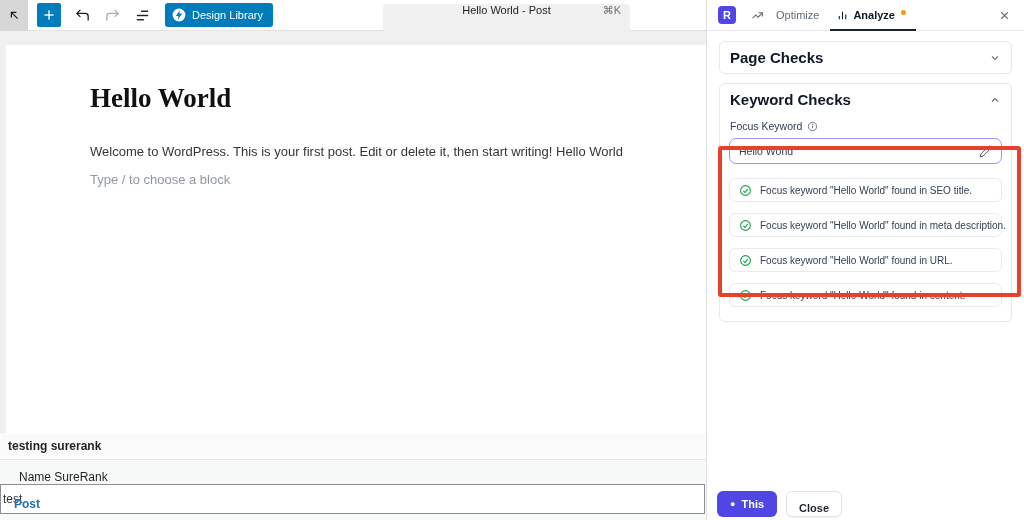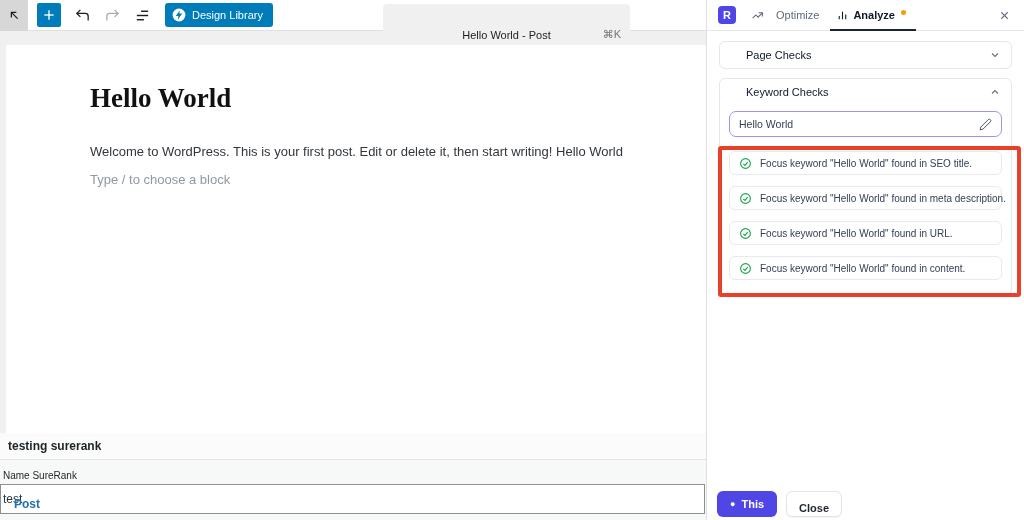--- a/index.html
+++ b/index.html
@@ -16,39 +16,39 @@
               display:flex; align-items:center; justify-content:center; color:#fff; cursor:pointer; }
   .icon-btn { width:22px; height:22px; display:flex; align-items:center; justify-content:center; cursor:pointer; }
   .icon-undo { margin-left:10px; color:#1e1e1e; }
   .icon-redo { margin-left:8px; color:#a7aaad; }
   .icon-list { margin-left:8px; color:#1e1e1e; }
   .design-library { margin-left:12px; height:24px; background:#007cba; border:none; border-radius:3px;
                     color:#fff; font-size:11px; font-weight:500; display:flex; align-items:center;
                     gap:6px; padding:0 10px 0 7px; cursor:pointer; font-family:inherit; }
   .dl-icon { width:14px; height:14px; }
   .document-bar { position:absolute; left:383px; top:4px; width:247px; height:37px; background:#f0f0f1;
-                  border-radius:4px; display:flex; align-items:flex-end; justify-content:center; cursor:pointer; }
+                  border-radius:4px; display:flex; align-items:flex-start; justify-content:center; cursor:pointer; }
   .document-bar .title { font-size:11px; color:#1e1e1e; }
   .document-bar .shortcut { position:absolute; right:9px; font-size:11px; color:#757575; }
 
   
   .workspace { position:absolute; left:0; top:31px; width:706px; height:489px; background:#f0f0f1; }
   .canvas { position:absolute; left:6px; top:14px; width:700px; height:388px; background:#fff; }
   .post-title { position:absolute; left:84px; top:38px; font-family:"Liberation Serif", serif;
                 font-weight:700; font-size:27px; color:#111; cursor:text; }
   .post-paragraph { position:absolute; left:84px; top:97px; width:540px; font-size:13px;
                     color:#32373c; line-height:1.5; cursor:text; }
   .block-placeholder { position:absolute; left:84px; top:127px; font-size:13px; color:#8f98a1; cursor:text; }
 
   
   .metabox { position:absolute; left:0; top:402px; width:706px; height:87px; background:#f7f8f8; }
   .metabox-header { height:27px; background:#fbfbfb; border-bottom:1px solid #e2e4e7;
                     display:flex; align-items:center; padding-left:8px; cursor:pointer; }
   .metabox-header .metabox-title { font-size:12px; font-weight:700; color:#1d2327; }
-  .metabox-label { position:absolute; left:3px; top:37px; font-size:10px; color:#1d2327; }
+  .metabox-label { position:absolute; left:19px; top:37px; font-size:12px; color:#1d2327; }
   .metabox-input { position:absolute; left:0; top:51px; width:705px; height:30px; border:1px solid #8c8f94;
                    background:#fff; font-size:12px; color:#2c3338; padding:0 2px; font-family:inherit; }
   .post-link { position:absolute; left:14px; top:64px; font-size:12px; font-weight:700;
                color:#2271b1; text-decoration:none; cursor:pointer; }
 
   
   .sidebar { position:absolute; left:706px; top:0; width:318px; height:520px; background:#fff;
              border-left:1px solid #e0e0e0; }
   .sidebar-header { height:31px; border-bottom:1px solid #e7e7ea; display:flex; align-items:center;
                     padding:0 11px; }
@@ -61,21 +61,21 @@
                         height:2px; background:#1b2430; }
   .tab .dot { width:5px; height:5px; border-radius:50%; background:#f59e0b; align-self:flex-start;
               margin:1px 0 0 2px; }
   .close-btn { margin-left:auto; color:#667085; width:18px; height:18px; display:flex;
                align-items:center; justify-content:center; cursor:pointer; }
 
   .sidebar-body { padding:10px 12px; }
   .card { border:1px solid #e4e7ec; border-radius:6px; background:#fff; }
   .card-header { display:flex; align-items:center; justify-content:space-between;
                  padding:7px 10px; cursor:pointer; }
-  .card-title { font-size:11px; font-weight:400; color:#101828;margin-left:16px; }
+  .card-title { font-size:15px; font-weight:700; color:#101828; }
   .chev { color:#667085; display:flex; }
   .card-page { margin-bottom:9px; }
   .card-keyword { padding-bottom:14px; }
 
   .fk-label-row { display:flex; align-items:center; gap:5px; padding:5px 10px 0; }
   .fk-label { font-size:10.5px; color:#344054; }
   .fk-info { color:#667085; display:flex; }
   .fk-input-wrap { margin:6px 9px 0; height:26px; border:1.5px solid #9b95f0; border-radius:7px;
                    display:flex; align-items:center; padding:0 9px; }
   .fk-input { flex:1; border:none; outline:none; font-size:10.5px; color:#344054;
@@ -231,20 +231,30 @@
       <div class="card card-keyword">
         <div class="card-header">
           <span class="card-title">Keyword Checks</span>
           <span class="chev">
             <svg width="12" height="12" viewBox="0 0 24 24" fill="none" stroke="currentColor" stroke-width="2.2">
                 <polyline points="6 15 12 9 18 15"></polyline>
               </svg>
           </span>
         </div>
 
+        <div class="fk-label-row">
+          <span class="fk-label">Focus Keyword</span>
+          <span class="fk-info">
+            <svg width="11" height="11" viewBox="0 0 24 24" fill="none" stroke="currentColor" stroke-width="2">
+                <circle cx="12" cy="12" r="9"></circle>
+                <line x1="12" y1="11" x2="12" y2="16"></line>
+                <circle cx="12" cy="7.5" r="0.8" fill="currentColor"></circle>
+              </svg>
+          </span>
+        </div>
         <div class="fk-input-wrap">
           <input class="fk-input" type="text" value="Hello World" style="">
           <span class="fk-edit">
             <svg width="13" height="13" viewBox="0 0 24 24" fill="none" stroke="currentColor" stroke-width="1.8">
                 <path d="M17 3a2.8 2.8 0 1 1 4 4L7.5 20.5 2 22l1.5-5.5z"></path>
               </svg>
           </span>
         </div>
 
         <div class="checks">

